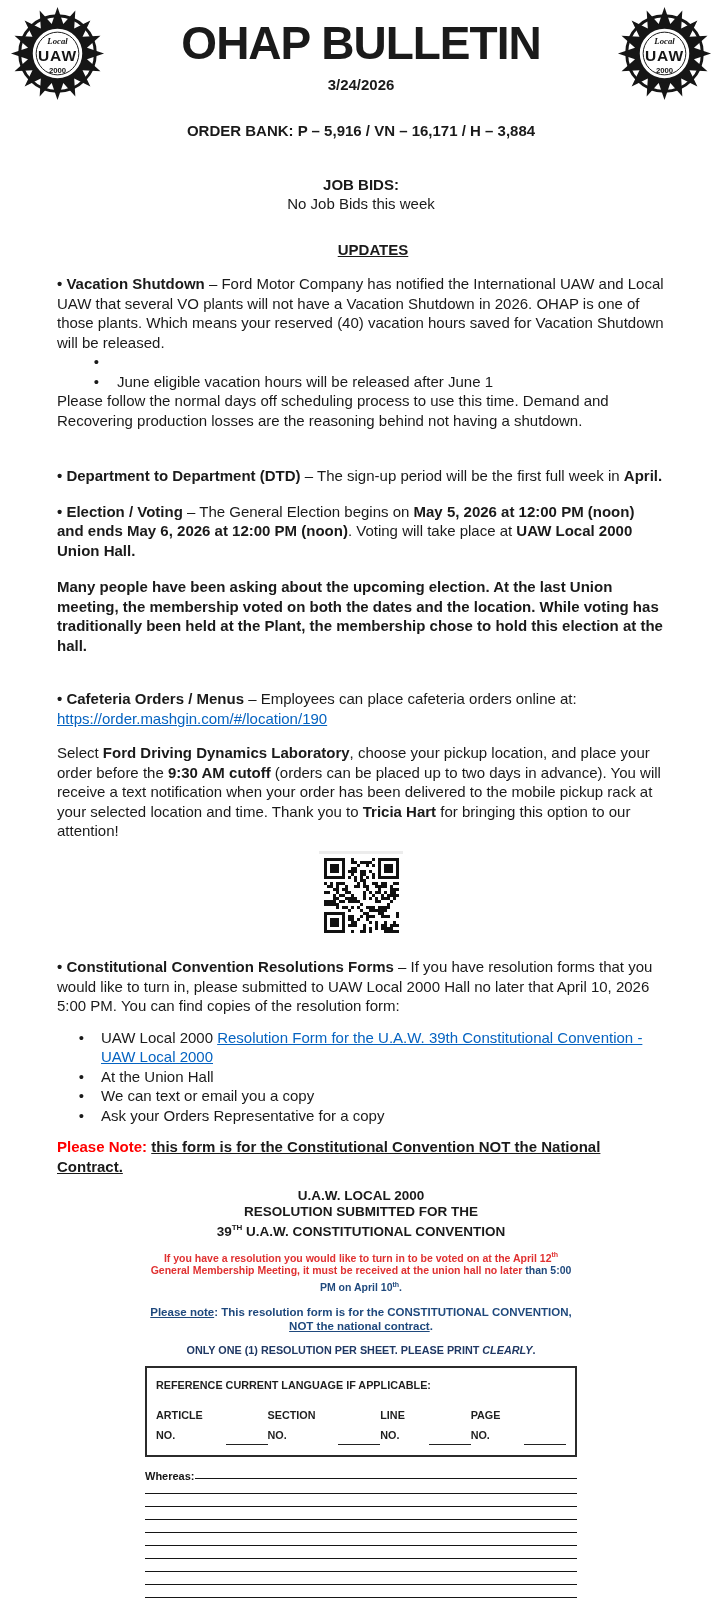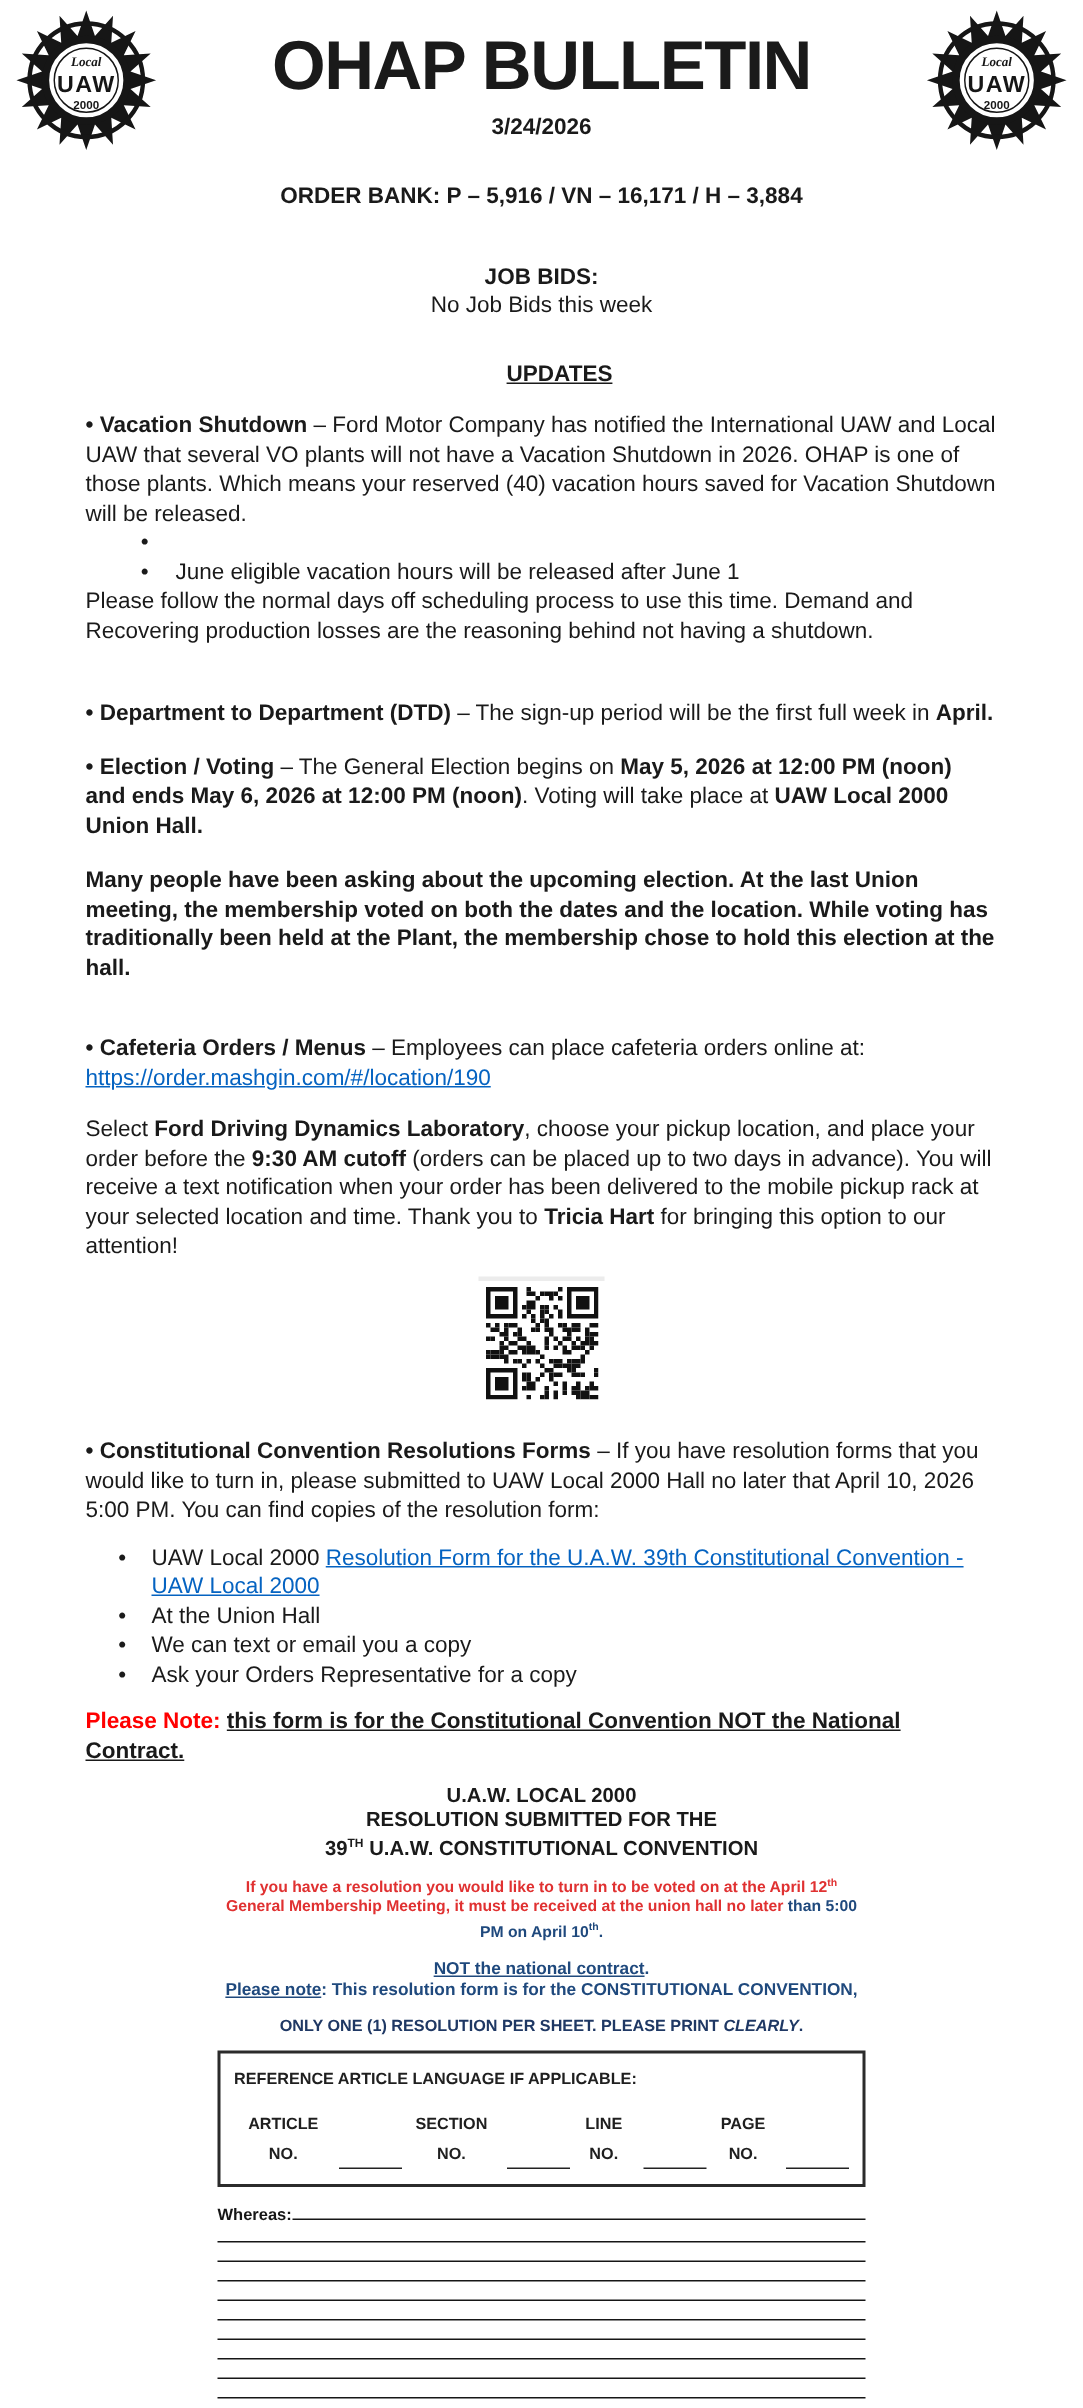--- a/index.html
+++ b/index.html
@@ -41,21 +41,21 @@
   .f-warn{margin-top:8px;text-align:center;font-weight:700;font-size:10.5px;line-height:13px;color:#E03131;}
   .f-warn sup{font-size:7px;}
   .f-warn .navy{color:#1F497D;}
   .f-note{margin-top:11px;text-align:center;font-weight:700;font-size:11.5px;line-height:14px;color:#1F497D;}
   .u{text-decoration:underline;}
   .f-only{margin-top:11px;text-align:center;font-weight:700;font-size:10.8px;line-height:13px;color:#1F3864;}
   .f-only .it{font-style:italic;}
   .refbox{margin-top:9px;border:2px solid #2b2b2b;padding:8px 9px 10px;}
   .rh{font-weight:700;font-size:10.8px;color:#1f1f1f;}
   .reffields{display:flex;justify-content:space-between;margin-top:11px;font-weight:700;font-size:10.8px;color:#1f1f1f;}
-  .rf{display:flex;align-items:flex-end;text-align:center;}
+  .rf{display:flex;align-items:flex-end;}
   .rline{display:inline-block;width:44px;height:10px;border-bottom:1.5px solid #222;margin-left:4px;}
   .wsec{margin-top:10px;}
   .tsec{margin-top:8px;}
   .labline{display:flex;align-items:flex-start;font-weight:700;font-size:11px;height:14px;color:#161616;}
   .fill{flex:1;border-bottom:1.7px solid #161616;height:11px;}
   .bl{height:12px;border-bottom:1.7px solid #161616;}
 </style>
 </head>
 <body>
 
@@ -347,28 +347,28 @@
     <div class="note"><span class="red">Please Note: </span><span class="blk">this form is for the Constitutional Convention NOT the National Contract.</span></div>
 
     <div class="form">
       <div class="f-title">U.A.W. LOCAL 2000</div>
       <div class="f-title">RESOLUTION SUBMITTED FOR THE</div>
       <div class="f-title"><span>39</span><sup>TH</sup><span> U.A.W. CONSTITUTIONAL CONVENTION</span></div>
 
       <div class="f-warn"><span>If you have a resolution you would like to turn in to be voted on at the April 12</span><sup>th</sup><span> General Membership Meeting, it must be received at the union hall no later </span><span class="navy"><span>than 5:00 PM on April 10</span><sup>th</sup><span>.</span></span></div>
 
       <div class="f-note">
+        <div><span class="u">Please note</span><span>: This resolution form is for the CONSTITUTIONAL CONVENTION,</span></div>
         <div><span class="u">NOT the national contract</span><span>.</span></div>
-        <div><span class="u">Please note</span><span>: This resolution form is for the CONSTITUTIONAL CONVENTION,</span></div>
       </div>
 
       <div class="f-only"><span>ONLY ONE (1) RESOLUTION PER SHEET. PLEASE PRINT </span><span class="it">CLEARLY</span><span>.</span></div>
 
       <div class="refbox">
-        <div class="rh">REFERENCE ARTICLE LANGUAGE IF APPLICABLE:</div>
+        <div class="rh">REFERENCE CURRENT LANGUAGE IF APPLICABLE:</div>
         <div class="reffields">
           <span class="rf">
               <span>ARTICLE NO.</span>
               <span class="rline"></span>
             </span>
           <span class="rf">
               <span>SECTION NO.</span>
               <span class="rline"></span>
             </span>
           <span class="rf">

